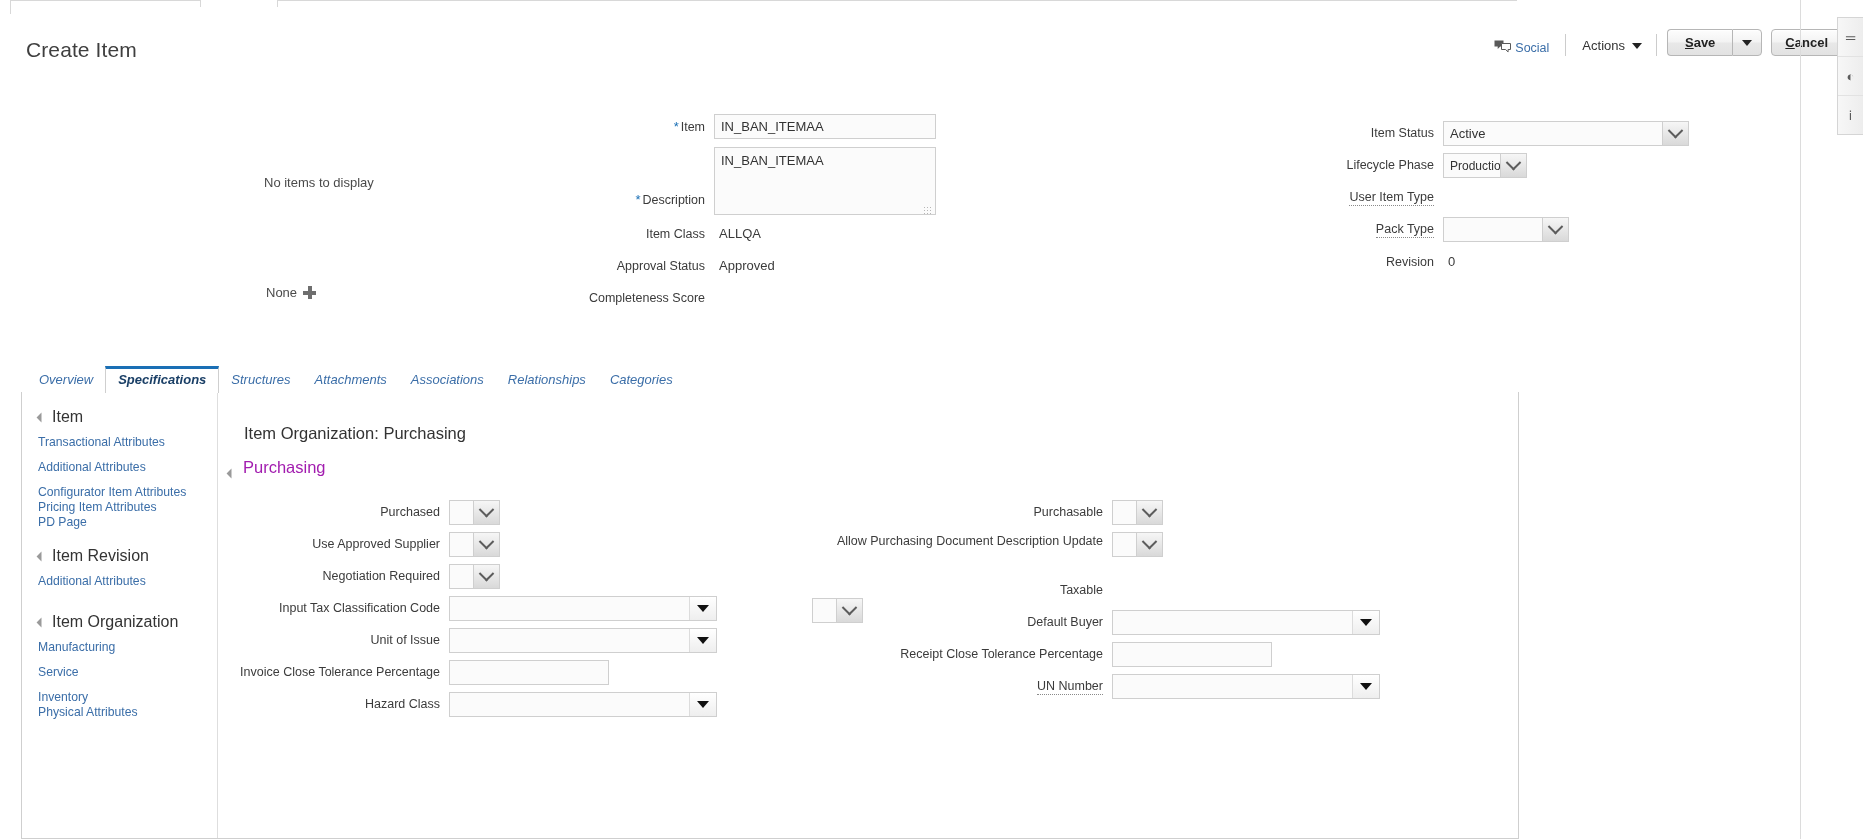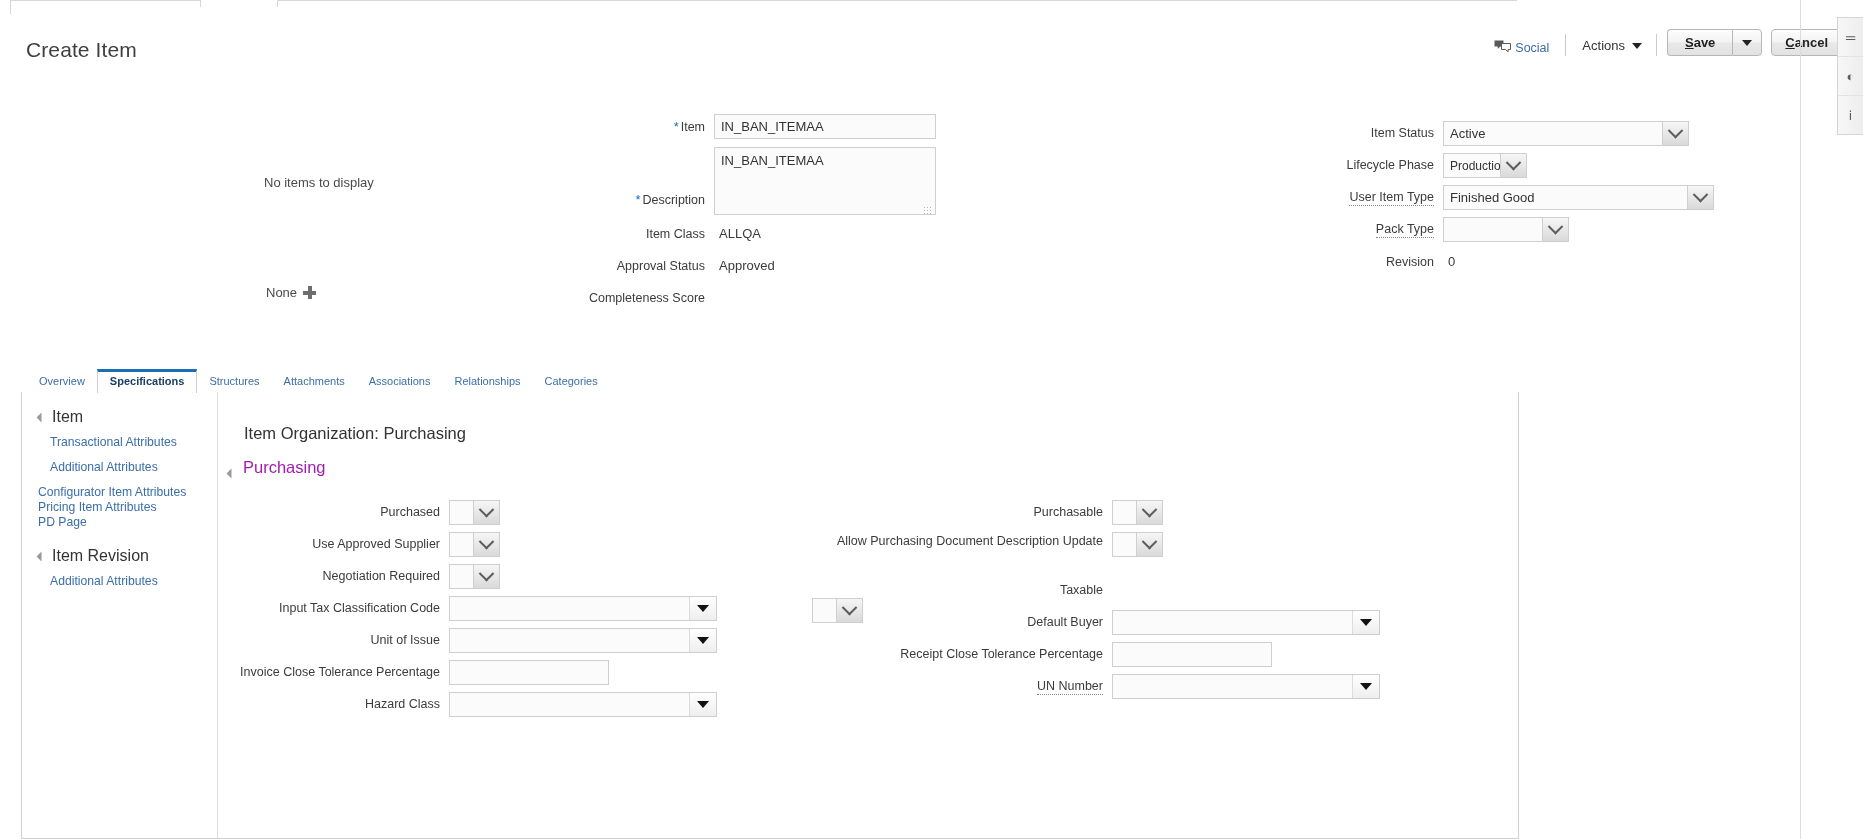--- a/index.html
+++ b/index.html
@@ -144,22 +144,22 @@
 
   
   #tabs {
     position:absolute; left:27px; top:368px;
     display:flex; align-items:flex-end; height:25px;
   }
   #tabs-rule {
     position:absolute; left:21px; top:392px; width:1498px; height:1px; background:#cfcfcf;
   }
   .tab {
-    font-size:11px; color:#3b6ea8; padding:4px 12px 6px;
-    cursor:pointer; position:relative; white-space:nowrap;
+    font-size:13px; color:#3b6ea8; padding:4px 12px 6px;
+    cursor:pointer; position:relative; white-space:nowrap;font-style:italic;
   }
   .tab.active {
     color:#1a3f66; font-weight:bold;
     border-top:3px solid #1a6fb5;
     border-left:1px solid #cfcfcf; border-right:1px solid #cfcfcf;
     background:#ffffff; padding-top:3px; z-index:3;
   }
 
   
   #content-panel {
@@ -180,21 +180,21 @@
   }
   .tri-open {
     width:0;height:0;
     border-left:7px solid #9a9a9a; border-top:7px solid transparent;
     border-bottom:0 solid transparent;
     transform: rotate(45deg);
   }
   .tree-link {
     font-size:12.2px; color:#3b6ea8; cursor:pointer; display:block;
   }
-  .tree-link.sp { margin-bottom:11px;margin-left:12px; }
+  .tree-link.sp { margin-bottom:11px; }
   .tree-link.tight { margin-bottom:1px; }
   .grp-gap { height:14px; }
 
   #main-pane { position:absolute; left:196px; top:0; right:0; height:100%; }
   #org-heading {
     position:absolute; left:26px; top:32px;
     font-size:16.5px; color:#333;
   }
   #purchasing-section {
     position:absolute; left:10px; top:66px;
@@ -311,26 +311,20 @@
   <div class="sel" style="margin-left:9px;width:84px;">
     <div class="sel-val" style="font-size:12px;">Production</div>
     <div class="sel-btn">
         <i class="chev"></i>
       </div>
   </div>
 </div>
 
 <div class="fld" style="left:1180px; top:185px;">
   <div class="fld-label" style="width:254px;"><span class="dotted">User Item Type</span></div>
-  <div class="sel" style="margin-left:9px;width:271px;">
-    <div class="sel-val">Finished Good</div>
-    <div class="sel-btn">
-        <i class="chev"></i>
-      </div>
-  </div>
 </div>
 
 <div class="fld" style="left:1180px; top:217px;">
   <div class="fld-label" style="width:254px;"><span class="dotted">Pack Type</span></div>
   <div class="sel" style="margin-left:9px;width:126px;">
     <div class="sel-val"></div>
     <div class="sel-btn">
         <i class="chev"></i>
       </div>
   </div>
@@ -367,20 +361,30 @@
       </div>
       <div class="grp-gap"></div>
       <div class="tree-group">
         <div class="tree-head">
           <span class="tri-open"></span>
           <span>Item Revision</span>
         </div>
         <span class="tree-link sp">Additional Attributes</span>
       </div>
       <div class="grp-gap"></div>
+      <div class="tree-group">
+        <div class="tree-head">
+          <span class="tri-open"></span>
+          <span>Item Organization</span>
+        </div>
+        <span class="tree-link sp">Manufacturing</span>
+        <span class="tree-link sp">Service</span>
+        <span class="tree-link tight">Inventory</span>
+        <span class="tree-link tight">Physical Attributes</span>
+      </div>
       <div class="grp-gap"></div>
     </div>
   <div id="main-pane">
     <div id="org-heading">Item Organization: Purchasing</div>
     <div id="purchasing-section">
       <span class="tri-open"></span>
       <span>Purchasing</span>
     </div>
     <div id="left-fields" style="position: absolute; left: -38px; top: 108px;">
         <div style="position: absolute; top: 0px; display: flex; align-items: flex-start;">

